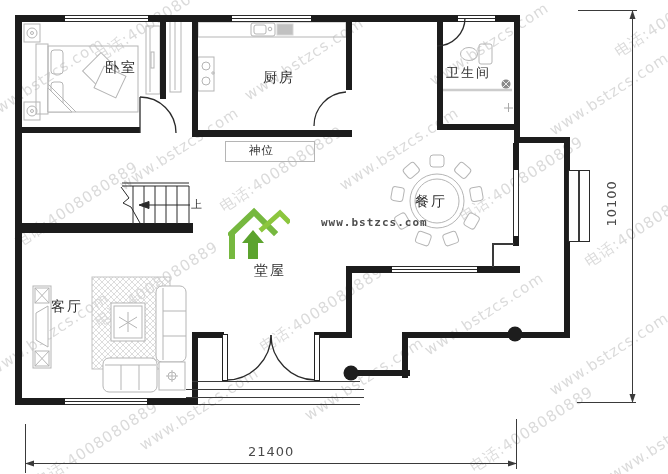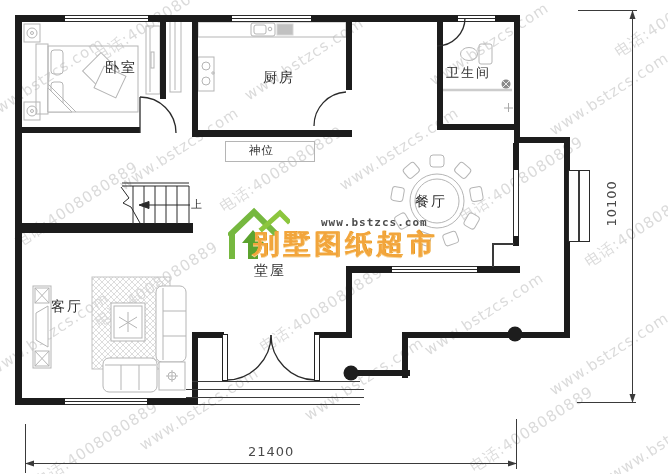--- a/index.html
+++ b/index.html
@@ -306,15 +306,14 @@
   <div class="lbl" style="left:51px;top:298px;font-size:14px">客厅</div>
   <div class="lbl" style="left:191px;top:197px;font-size:11px;letter-spacing:0">上</div>
 
   <svg class="abs" style="left:228px;top:203px;z-index:7" width="62" height="58" viewBox="0 0 62 58">
     <path d="M3,31 L26,9 L46,29" stroke="#76b83f" stroke-width="6" fill="none" stroke-linecap="square"></path>
     <path d="M34,26 L52,10 L60,18" stroke="#8cc63e" stroke-width="5" fill="none" stroke-linecap="square"></path>
     <rect x="1" y="30" width="6" height="26" fill="#76b83f"></rect>
     <polygon points="14,40 25,27 36,40 30,40 30,56 20,56 20,40" fill="#5ca32e"></polygon>
   </svg>
   <div class="logo-site">www.bstzcs.com</div>
-  <div class="logo-brand">别墅图纸超市</div>
 
 </div>
 
 </body></html>

